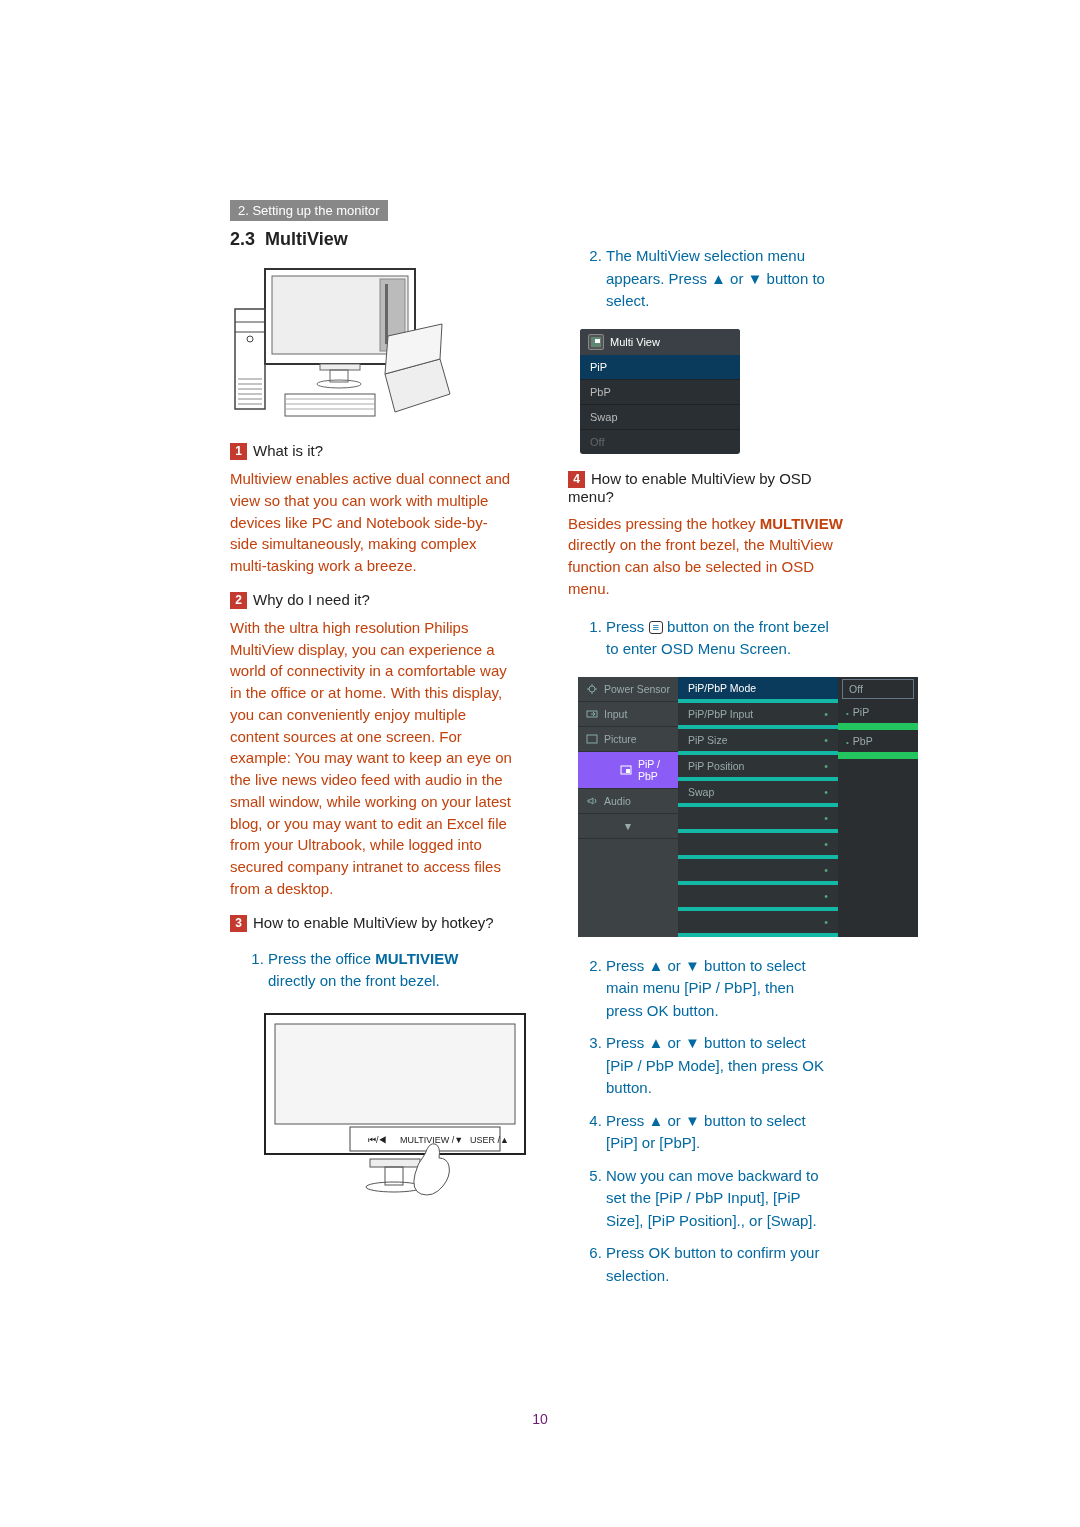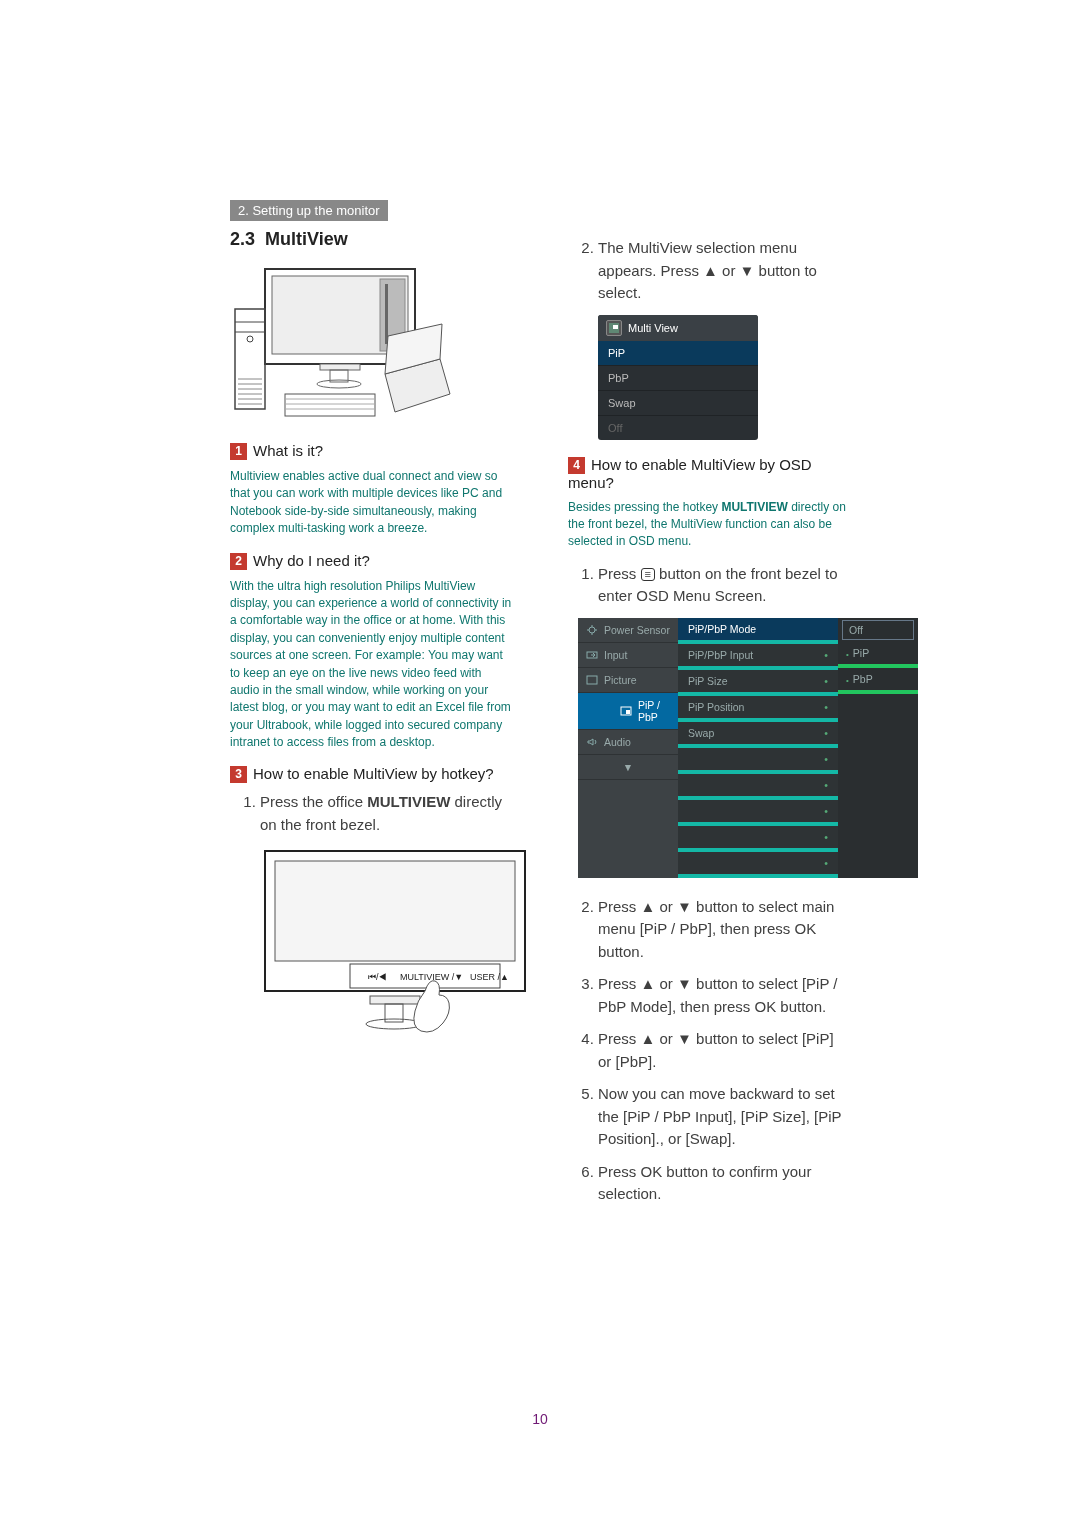--- a/index.html
+++ b/index.html
@@ -54,44 +54,44 @@
     line-height: 17px;
     margin-right: 6px;
     vertical-align: 1px;
   }
   .sub-h {
     font-size: 15px;
     color: #222;
     margin: 14px 0 8px 0;
   }
   .body-p {
-    font-size: 12px;
+    font-size: 15px;
     line-height: 1.45;
-    color: #0f766e;
+    color: #c2410c;
     margin: 0 0 12px 0;
   }
   ol.steps {
     font-size: 15px;
     line-height: 1.5;
-    color: #404040;
+    color: #0369a1;
     padding-left: 22px;
-    margin: 8px;
+    margin: 16px;
   }
   ol.steps li {
     margin-bottom: 10px;
   }
   .keycap {
     font-family: "Gill Sans", sans-serif;
     font-weight: 600;
   }
   .osd-multiview {
     background: #2a2f33;
     border-radius: 3px;
     width: 160px;
-    margin: 8px 0 16px 30px;
+    margin: 8px 0 16px 12px;
     font-size: 11px;
     color: #bbb;
     overflow: hidden;
   }
   .osd-multiview .hdr {
     background: #3a4045;
     color: #fff;
     padding: 5px 8px;
     display:flex;
     align-items:center;
@@ -125,21 +125,21 @@
     background: #3d4245;
   }
   .osd-main .left .mrow {
     padding: 6px 8px;
     display:flex;
     align-items:center;
     gap:6px;
     border-bottom:1px solid #2e3234;
   }
   .osd-main .left .mrow.active {
-    background: #0369a1;
+    background: #8b5cf6;
     color:#fff;
     padding-left:42px;
   }
   .osd-main .left .mrow svg { flex-shrink:0; }
   .osd-main .mid {
     flex:1;
     background:#2e3335;
   }
   .osd-main .mid .mrow {
     padding: 5px 10px;
@@ -149,21 +149,21 @@
   }
   .osd-main .mid .mrow.hdr {
     background:#0a3a5c;color:#fff;
   }
   .osd-main .right {
     width: 80px;
     background:#2a2e30;
   }
   .osd-main .right .mrow {
     padding: 5px 8px;
-    border-bottom:4px solid #22c55e;
+    border-bottom:7px solid #22c55e;
   }
   .osd-main .right .mrow .dot{ color:#5a7; margin-right:4px; font-size:8px; }
   .osd-main .right .mrow.box {
     border:1px solid #678; margin:2px 4px; padding:3px 6px;
   }
   .page-num {
     position: absolute;
     bottom: 100px;
     left: 0; right: 0;
     text-align: center;

